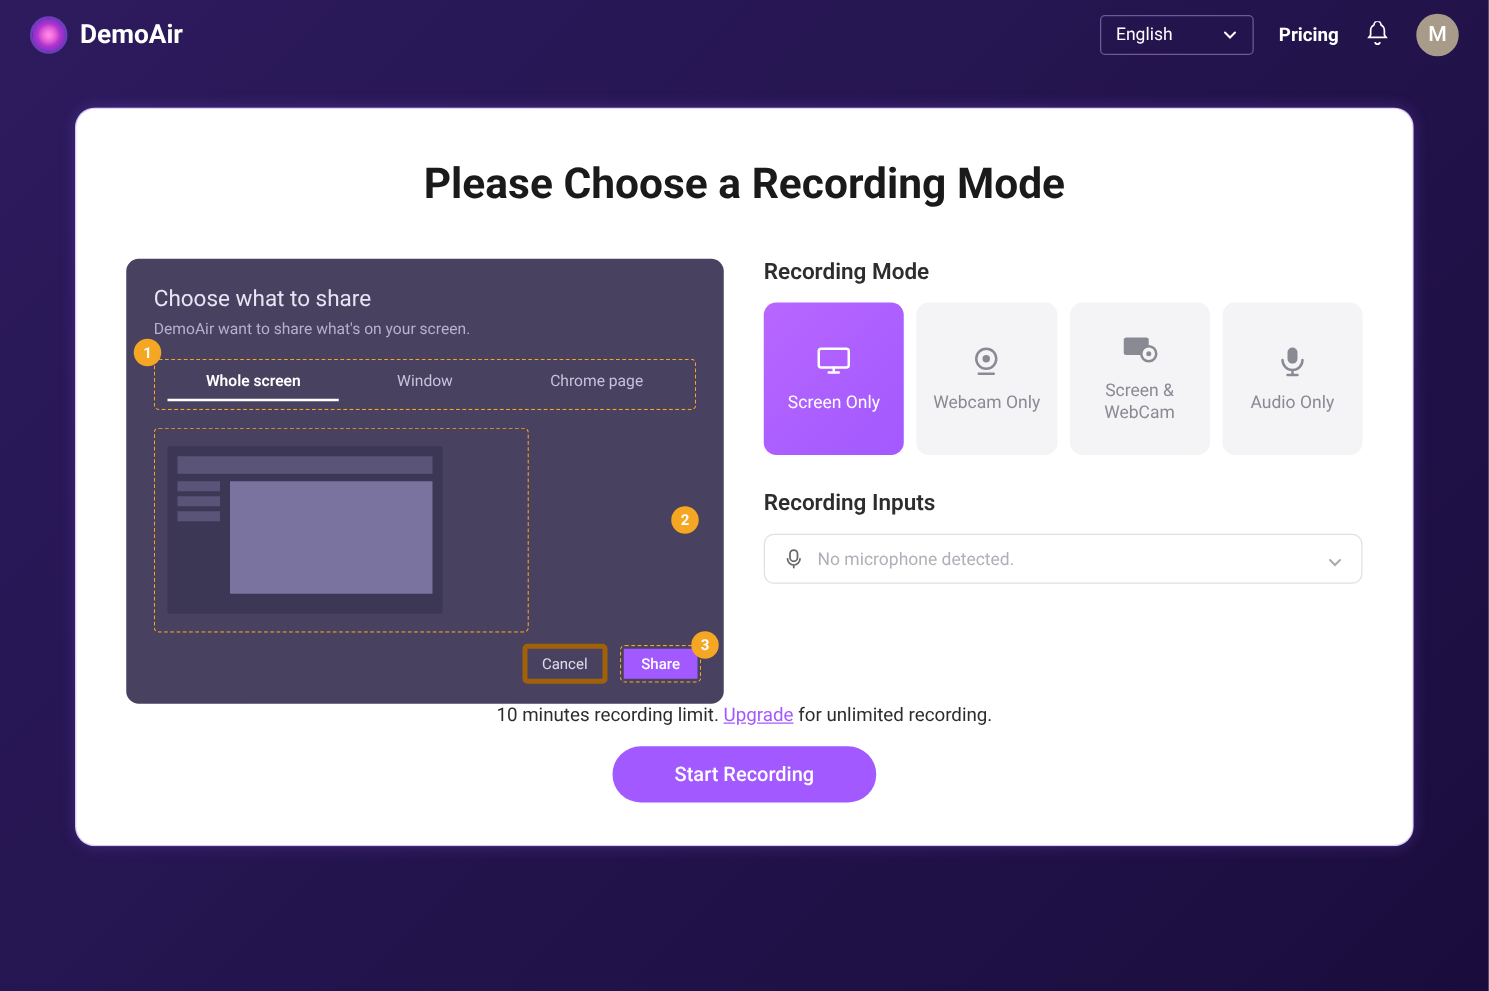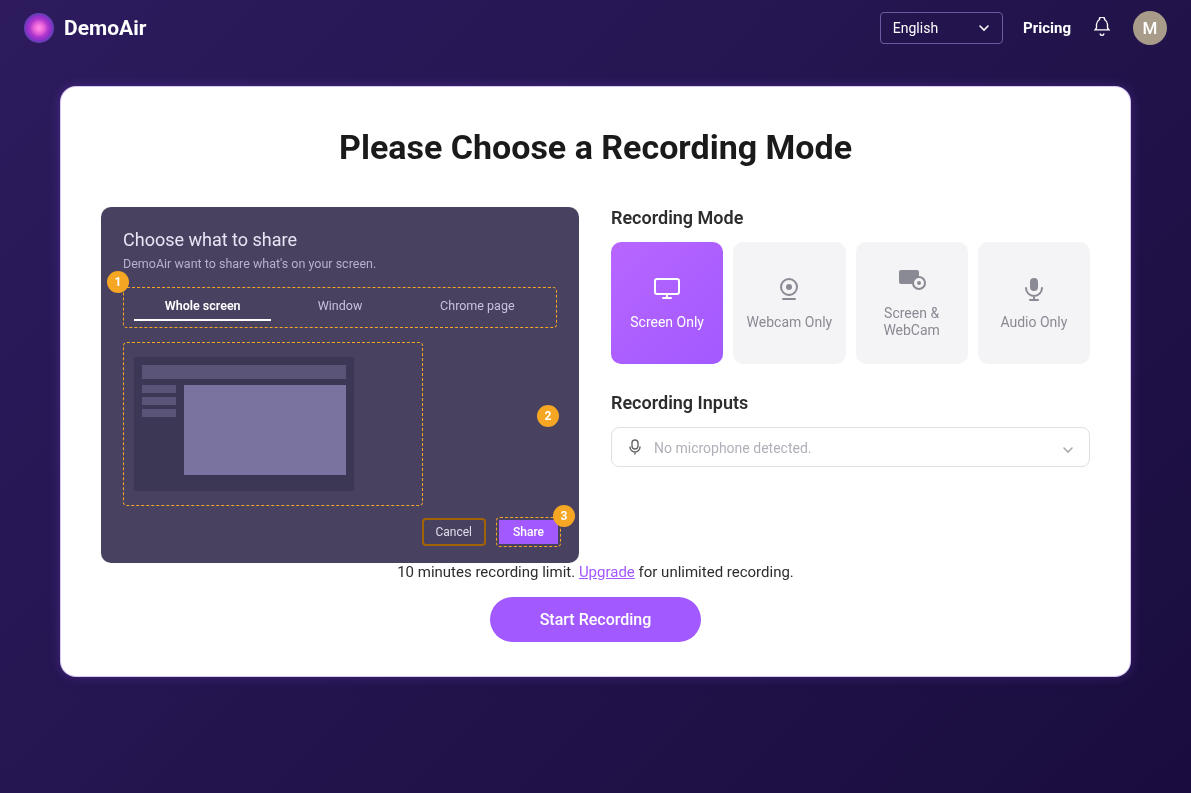--- a/index.html
+++ b/index.html
@@ -43,21 +43,21 @@
 
 .preview-box { border:1.5px dashed #f5a623; border-radius:4px; height:164px; display:flex; align-items:center; justify-content:flex-start; padding:10px 10px; width:300px;}
 .mini-window { width:220px; height:134px; background:#3c3754; border-radius:2px; padding:8px; }
 .mini-top { height:14px; background:#5a5478; margin-bottom:6px; }
 .mini-row { display:flex; gap:8px; }
 .mini-side { width:34px; display:flex; flex-direction:column; gap:4px; }
 .mini-side div { height:8px; background:#5a5478; }
 .mini-main { flex:1; height:90px; background:#7a73a0; }
 
 .share-actions { position:absolute; bottom:16px; right:18px; display:flex; gap:10px; align-items:center; }
-.btn-cancel { padding:5px 12px; border:2px solid #a16207; color:#e0dbeb; font-size:12px; border-radius:4px; background:transparent; cursor:pointer; }
+.btn-cancel { padding:5px 12px; border:4px solid #a16207; color:#e0dbeb; font-size:12px; border-radius:4px; background:transparent; cursor:pointer; }
 .btn-share-wrap { border:1.5px dashed #f5a623; padding:2px; border-radius:4px; }
 .btn-share { padding:5px 14px; background:#a259ff; color:#fff; font-size:12px; border:none; border-radius:0; cursor:pointer; font-weight:500; }
 
 
 .section-label { font-size:18px; font-weight:600; color:#2d2d2d; margin-bottom:14px; }
 .mode-grid { display:flex; gap:10px; margin-bottom:28px; }
 .mode-card { flex:1; height:122px; background:#f4f4f6; border-radius:10px; display:flex; flex-direction:column; align-items:center; justify-content:center; gap:12px; color:#8a8a94; cursor:pointer; position:relative; }
 .mode-card.active { background:linear-gradient(135deg,#b866ff 0%,#a259ff 100%); color:#fff; }
 .mode-card .micon { width:30px; height:26px; }
 .mode-card .mlabel { font-size:14px; text-align:center; line-height:1.2; }

